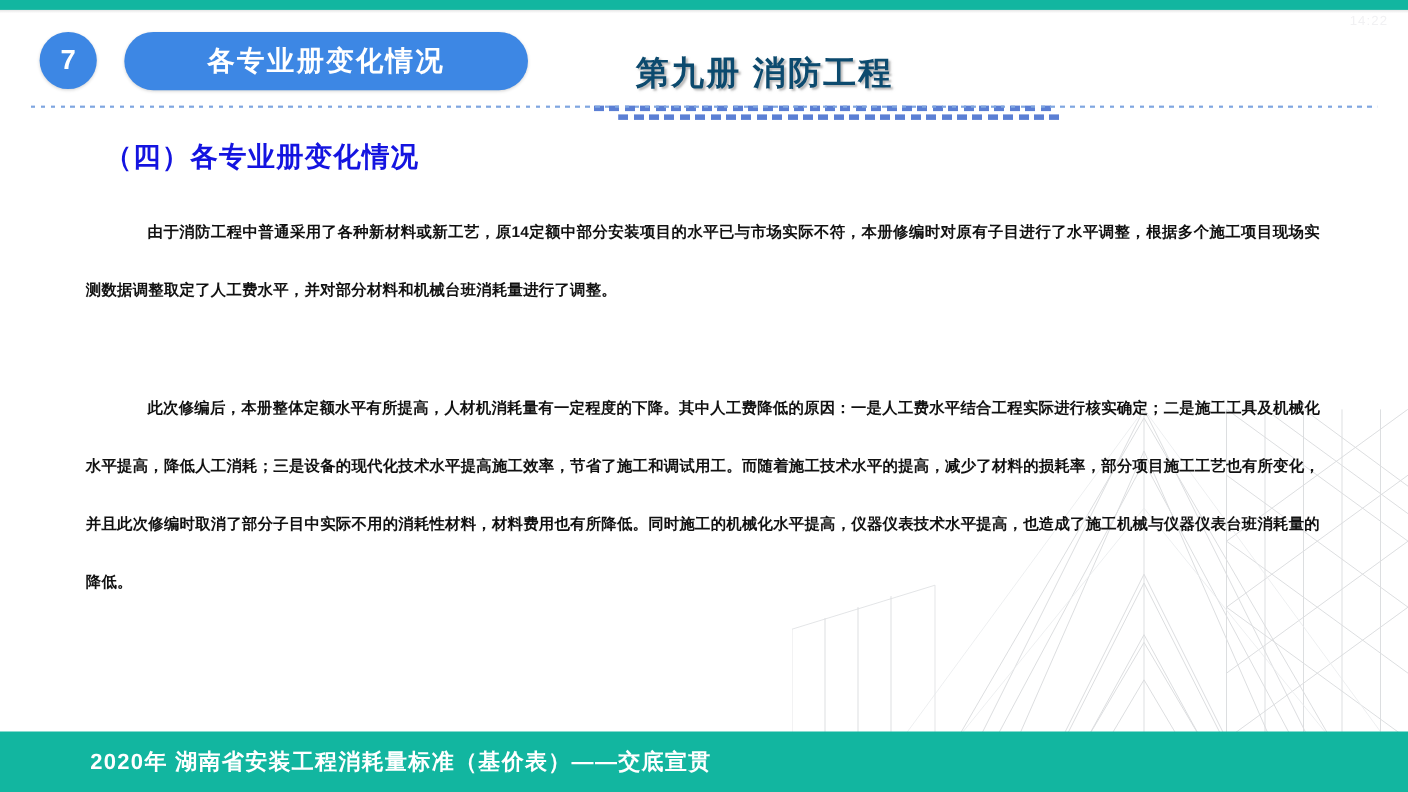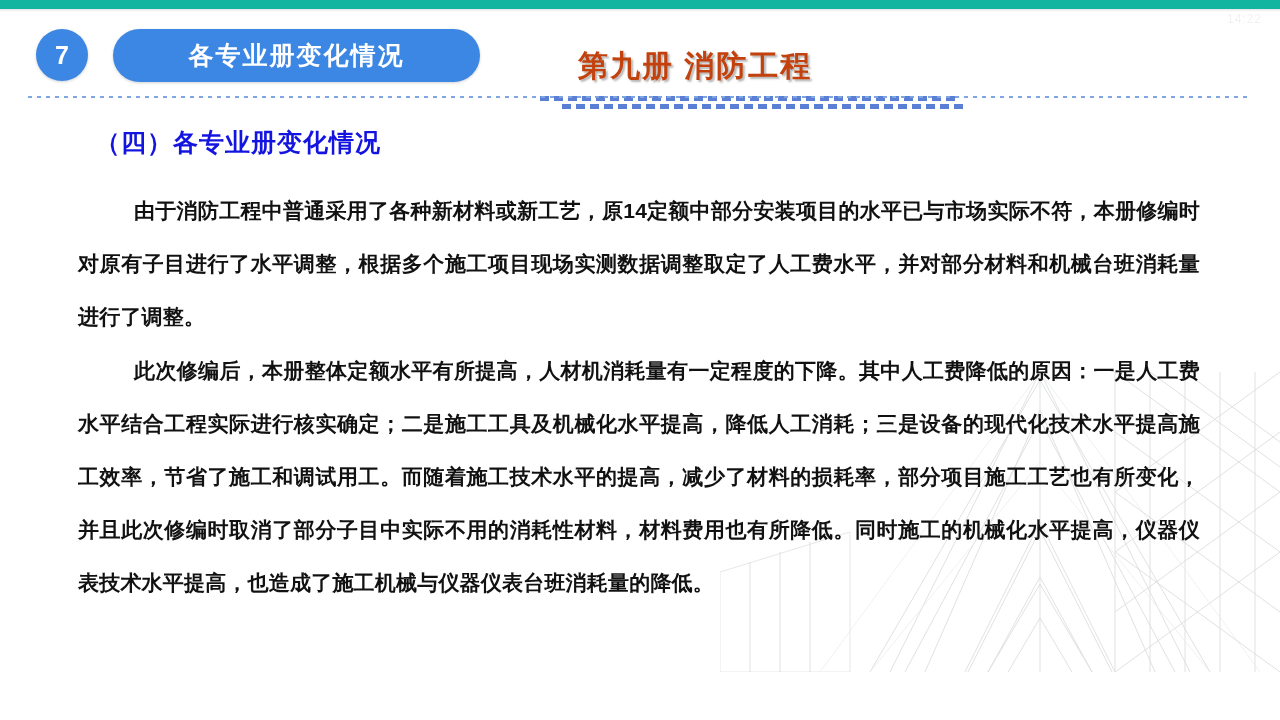--- a/index.html
+++ b/index.html
@@ -89,21 +89,21 @@
     font-family: Liberation Serif, serif;
   }
 
   .book-title {
     position: absolute;
     left: 578px;
     top: 26px;
     font-size: 30px;
     font-weight: bold;
     letter-spacing: 2px;
-    color: #c2410c;
+    color: #0c4a6e;
     text-shadow: 2px 2px 2px rgba(120,120,120,0.55);
     white-space: nowrap;
   }
   .eq-line {
     position: absolute;
     height: 5px;
     background-image: repeating-linear-gradient(
       to right,
       #5b7fd4 0px, #5b7fd4 9px,
       rgba(255,255,255,0) 9px, rgba(255,255,255,0) 14px);
@@ -149,21 +149,21 @@
     font-size: 25px;
     font-weight: bold;
     color: #1414e0;
     letter-spacing: 1px;
     white-space: nowrap;
   }
   .para {
     position: absolute;
     left: 78px;
     width: 1122px;
-    font-size: 21px;
+    font-size: 14px;
     font-weight: bold;
     color: #111111;
     line-height: 53px;
     text-align: justify;
     text-align-last: left;
     letter-spacing: 0.2px;
   }
   .para.p1 { top: 58px; }
   .para.p2 { top: 218px; }
   .para .indent { display: inline-block; width: 56px; }
@@ -253,14 +253,17 @@
   <div class="dotted-divider"></div>
 
   <div class="content">
     <div class="sub-heading">（四）各专业册变化情况</div>
 
     <div class="para p1"><span class="indent"></span><span>由于消防工程中普通采用了各种新材料或新工艺，原14定额中部分安装项目的水平已与市场实际不符，本册修编时对原有子目进行了水平调整，根据多个施工项目现场实测数据调整取定了人工费水平，并对部分材料和机械台班消耗量进行了调整。</span></div>
 
     <div class="para p2"><span class="indent"></span><span>此次修编后，本册整体定额水平有所提高，人材机消耗量有一定程度的下降。其中人工费降低的原因：一是人工费水平结合工程实际进行核实确定；二是施工工具及机械化水平提高，降低人工消耗；三是设备的现代化技术水平提高施工效率，节省了施工和调试用工。而随着施工技术水平的提高，减少了材料的损耗率，部分项目施工工艺也有所变化，并且此次修编时取消了部分子目中实际不用的消耗性材料，材料费用也有所降低。同时施工的机械化水平提高，仪器仪表技术水平提高，也造成了施工机械与仪器仪表台班消耗量的降低。</span></div>
   </div>
 
+  <div class="footer">
+    <div class="footer-text">2020年  湖南省安装工程消耗量标准（基价表）——交底宣贯</div>
+  </div>
 
 </div>
 
 </body></html>

